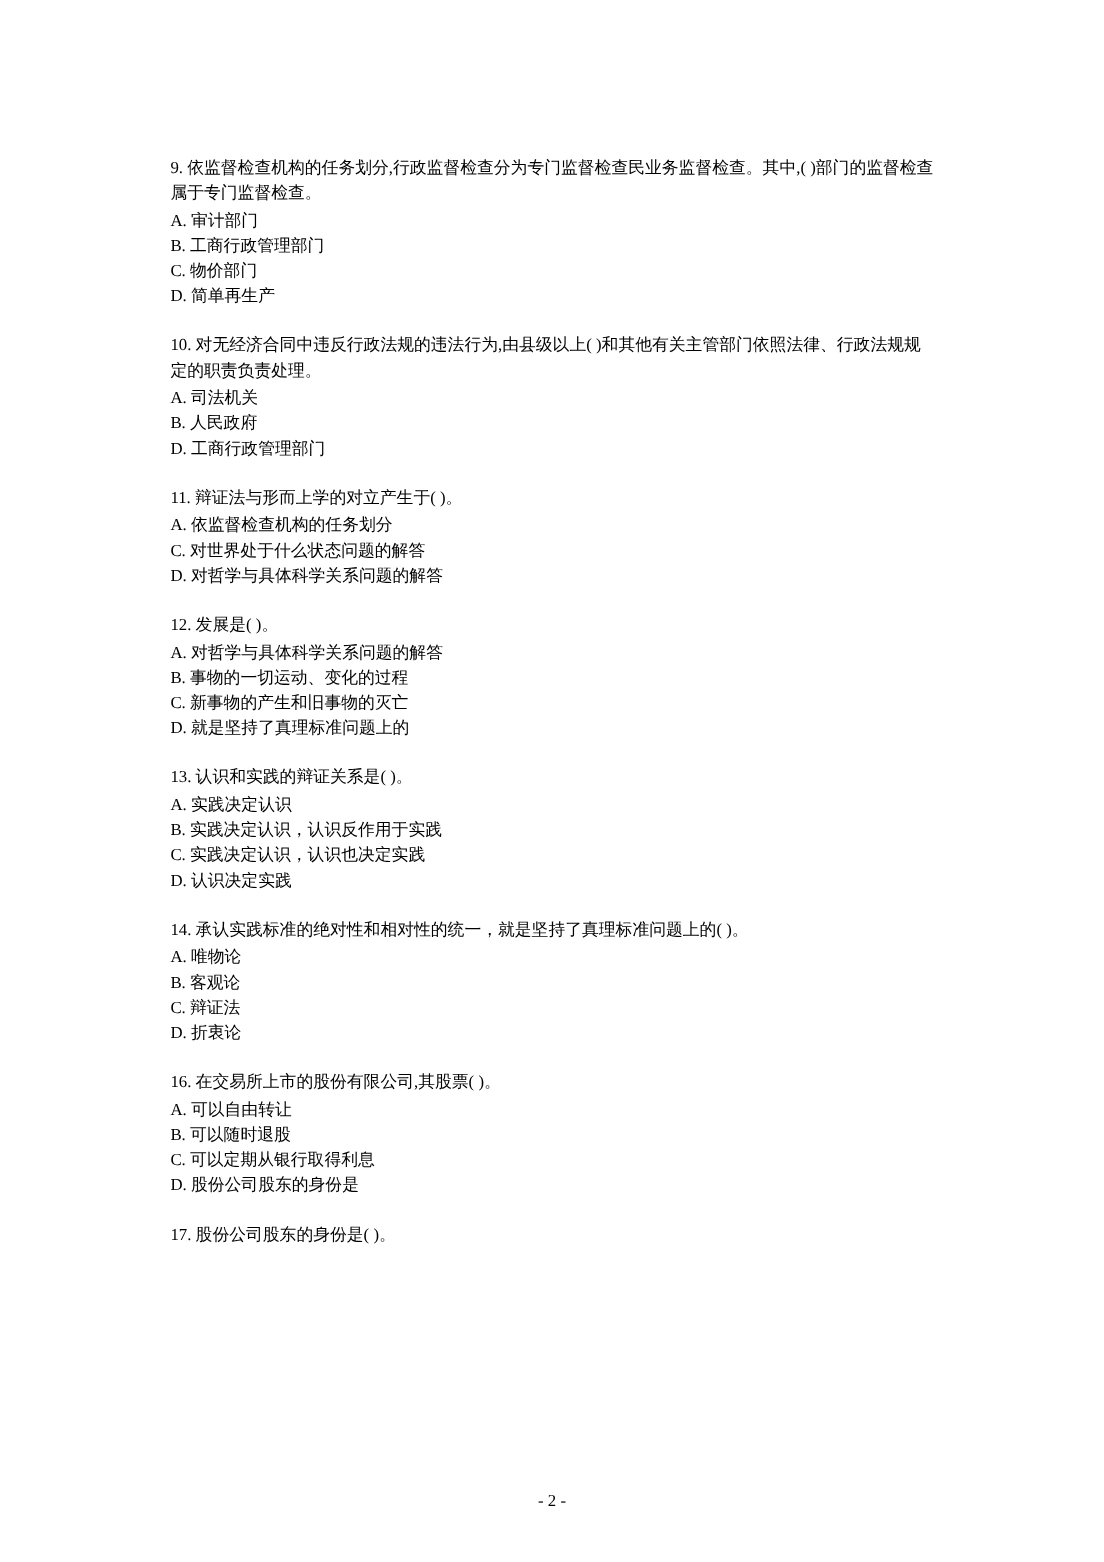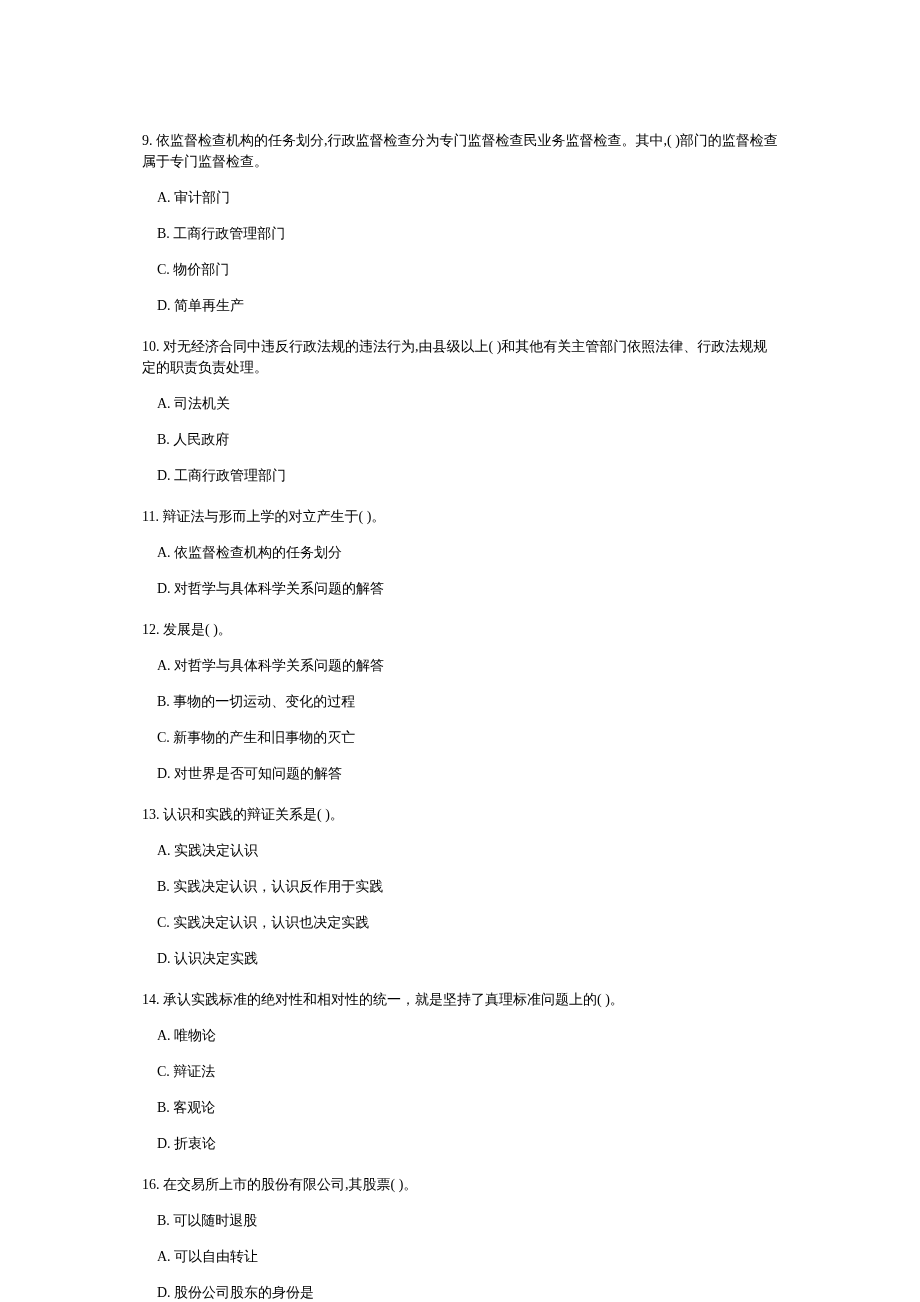--- a/index.html
+++ b/index.html
@@ -23,21 +23,21 @@
     .question {
       margin-bottom: 20px;
     }
     .question-text {
       margin: 0 0 2px 0;
     }
     .choices {
       margin: 0;
     }
     .choice {
-      margin: 15px;
+      margin: 0;
     }
     .page-number {
       position: absolute;
       bottom: 40px;
       left: 0;
       right: 0;
       text-align: center;
     }
   </style>
 </head>
@@ -59,55 +59,57 @@
         <div class="choices">
           <p class="choice">A. 司法机关</p>
           <p class="choice">B. 人民政府</p>
           <p class="choice">D. 工商行政管理部门</p>
         </div>
       </div>
       <div class="question">
         <p class="question-text">11. 辩证法与形而上学的对立产生于( )。</p>
         <div class="choices">
           <p class="choice">A. 依监督检查机构的任务划分</p>
+          <p class="choice">C. 对世界处于什么状态问题的解答</p>
           <p class="choice">D. 对哲学与具体科学关系问题的解答</p>
         </div>
       </div>
       <div class="question">
         <p class="question-text">12. 发展是( )。</p>
         <div class="choices">
           <p class="choice">A. 对哲学与具体科学关系问题的解答</p>
           <p class="choice">B. 事物的一切运动、变化的过程</p>
           <p class="choice">C. 新事物的产生和旧事物的灭亡</p>
-          <p class="choice">D. 对世界是否可知问题的解答</p>
+          <p class="choice">D. 就是坚持了真理标准问题上的</p>
         </div>
       </div>
       <div class="question">
         <p class="question-text">13. 认识和实践的辩证关系是( )。</p>
         <div class="choices">
           <p class="choice">A. 实践决定认识</p>
           <p class="choice">B. 实践决定认识，认识反作用于实践</p>
           <p class="choice">C. 实践决定认识，认识也决定实践</p>
           <p class="choice">D. 认识决定实践</p>
         </div>
       </div>
       <div class="question">
         <p class="question-text">14. 承认实践标准的绝对性和相对性的统一，就是坚持了真理标准问题上的( )。</p>
         <div class="choices">
           <p class="choice">A. 唯物论</p>
+          <p class="choice">B. 客观论</p>
           <p class="choice">C. 辩证法</p>
-          <p class="choice">B. 客观论</p>
           <p class="choice">D. 折衷论</p>
         </div>
       </div>
       <div class="question">
         <p class="question-text">16. 在交易所上市的股份有限公司,其股票( )。</p>
         <div class="choices">
+          <p class="choice">A. 可以自由转让</p>
           <p class="choice">B. 可以随时退股</p>
-          <p class="choice">A. 可以自由转让</p>
+          <p class="choice">C. 可以定期从银行取得利息</p>
           <p class="choice">D. 股份公司股东的身份是</p>
         </div>
       </div>
       <div class="question">
         <p class="question-text">17. 股份公司股东的身份是( )。</p>
         <div class="choices"></div>
       </div>
     </div>
   <div class="page-number">- 2 -</div>
 </div>

